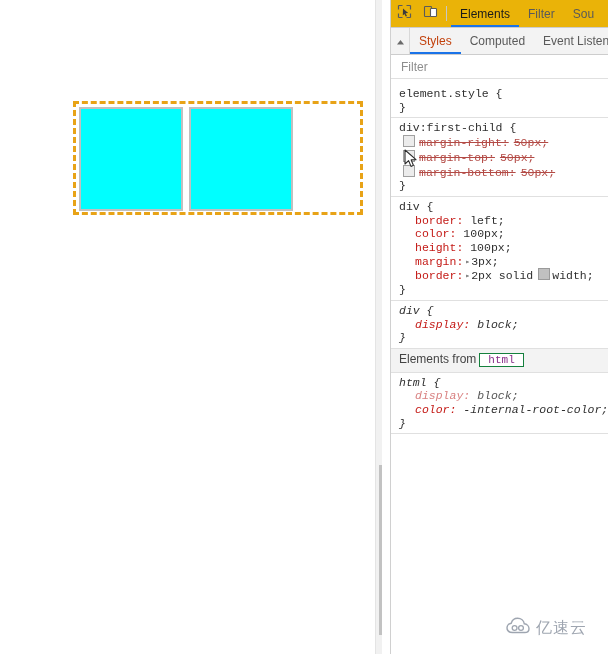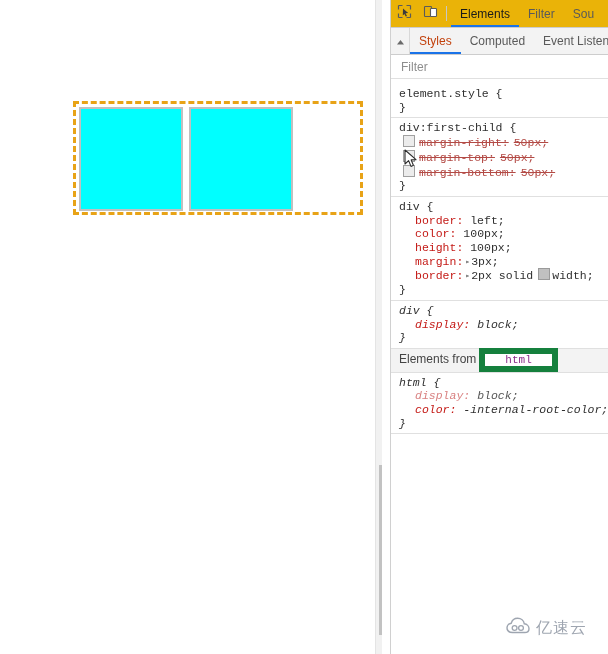--- a/index.html
+++ b/index.html
@@ -269,23 +269,23 @@
     padding: 4px 8px;
     font-family: "Liberation Sans", sans-serif;
     font-size: 12px;
     color: #444;
     white-space: nowrap;
   }
   .inherited-chip {
     font-family: "Liberation Mono", monospace;
     font-size: 11px;
     color: #8a2f8a;
-    border: 6px solid #15803d;
+    border: 1px solid #15803d;
     background: #fff;
-    padding: 0 20px;
+    padding: 0 8px;
     margin-left: 3px;
   }
 
   
   #mouse-cursor {
     position: absolute;
     left: 404px;
     top: 149px;
     width: 14px;
     height: 20px;

